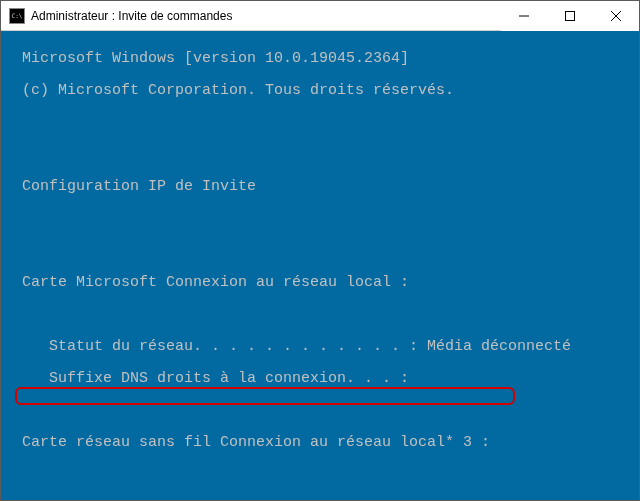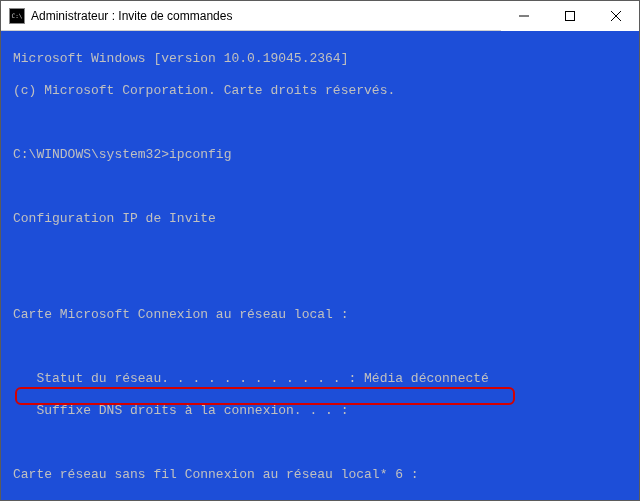--- a/index.html
+++ b/index.html
@@ -65,26 +65,26 @@
     align-items: center;
     justify-content: center;
     font-size: 10px;
     font-family: "Segoe UI Symbol", sans-serif;
     color: #000;
     background: #fff;
   }
   .win-btn svg { display:block; }
   .terminal {
     flex: 1 1 auto;
-    background: #1d4ed8;
+    background: #0369a1;
     color: #c0c0c0;
     font-family: Consolas, "Courier New", monospace;
-    font-size: 13px;
+    font-size: 15px;
     line-height: 16px;
-    padding: 4px 4px 4px 12px;
+    padding: 4px 4px 4px 21px;
     white-space: pre;
     overflow: hidden;
     position: relative;
   }
   .line { white-space: pre; }
   .blank { height: 16px; }
   .highlight-box {
     position: absolute;
     border: 2px solid #d40000;
     border-radius: 6px;
@@ -114,33 +114,32 @@
         <svg width="10" height="10" viewBox="0 0 10 10">
             <line x1="0" y1="0" x2="10" y2="10" stroke="#000" stroke-width="1"></line>
             <line x1="10" y1="0" x2="0" y2="10" stroke="#000" stroke-width="1"></line>
           </svg>
       </div>
     </div>
   </div>
 
   <div class="terminal">
 <div class="line">Microsoft Windows [version 10.0.19045.2364]</div>
-<div class="line">(c) Microsoft Corporation. Carte droits réservés.</div>
+<div class="line">(c) Microsoft Corporation. Tous droits réservés.</div>
 <div class="blank"></div>
-<div class="line">C:\WINDOWS\system32&gt;ipconfig</div>
 <div class="blank"></div>
 <div class="line">Configuration IP de Invite</div>
 <div class="blank"></div>
 <div class="blank"></div>
 <div class="line">Carte Microsoft Connexion au réseau local :</div>
 <div class="blank"></div>
 <div class="line">   Statut du réseau. . . . . . . . . . . . : Média déconnecté</div>
 <div class="line">   Suffixe DNS droits à la connexion. . . :</div>
 <div class="blank"></div>
-<div class="line">Carte réseau sans fil Connexion au réseau local* 6 :</div>
+<div class="line">Carte réseau sans fil Connexion au réseau local* 3 :</div>
 <div class="blank"></div>
 
 
 
 
 
 
 
 
 

